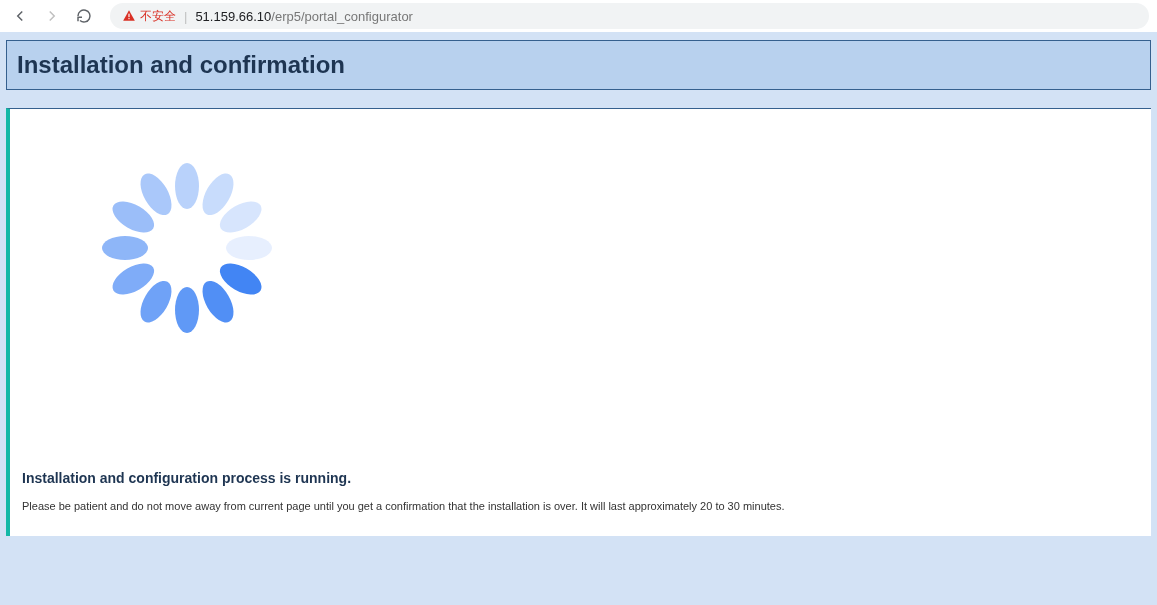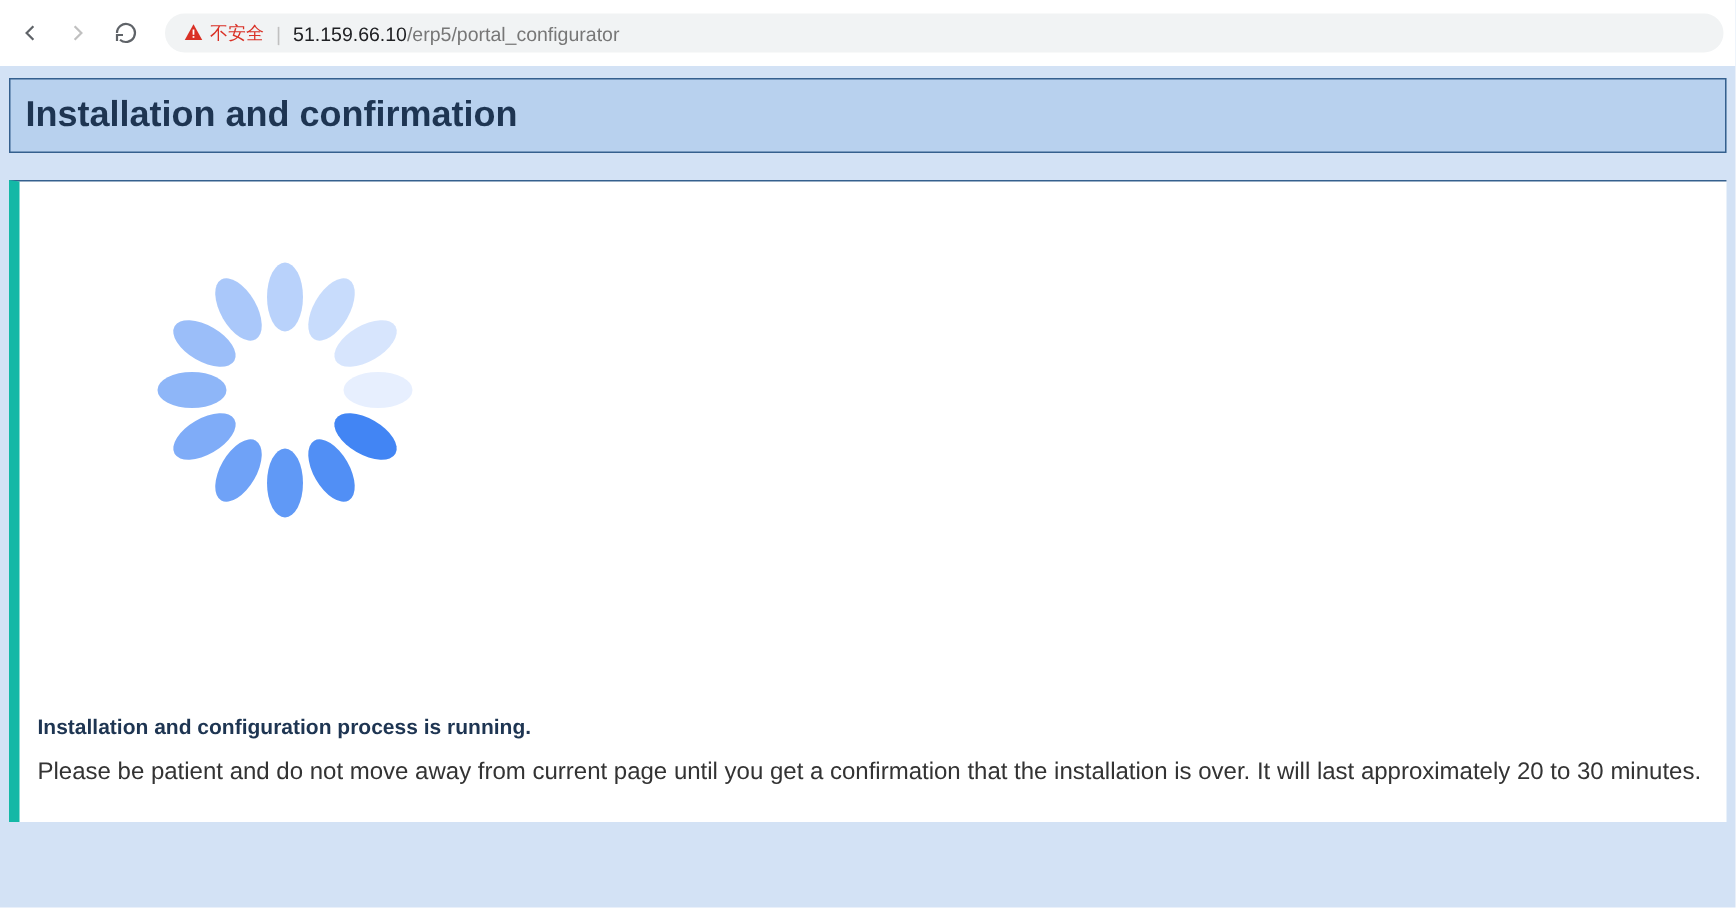--- a/index.html
+++ b/index.html
@@ -4,21 +4,21 @@
   <style>
     * { box-sizing: border-box; margin: 0; padding: 0; }
     body {
       font-family: Arial, Helvetica, sans-serif;
       background: #d3e2f5;
       width: 1157px;
       height: 605px;
       overflow: hidden;
     }
     .browser-bar {
-      height: 44px;
+      height: 32px;
       background: #fff;
       display: flex;
       align-items: center;
       padding: 0 8px;
       gap: 8px;
     }
     .nav-btn {
       width: 24px;
       height: 24px;
       display: flex;
@@ -61,21 +61,21 @@
       padding: 10px 10px;
     }
     .header-box h1 {
       font-size: 24px;
       font-weight: bold;
       color: #1e3552;
     }
     .content-box {
       margin-top: 18px;
       border-top: 1px solid #35608e;
-      border-left: 7px solid #14b8a6;
+      border-left: 4px solid #14b8a6;
       background: #fff;
       padding: 14px 12px 24px 12px;
       min-height: 428px;
       display: flex;
       flex-direction: column;
     }
     .spinner-area {
       flex: 1;
       display: flex;
       align-items: flex-start;
@@ -96,21 +96,21 @@
       border-radius: 50%;
       transform-origin: 50% 50%;
     }
     .status-line {
       font-size: 14px;
       font-weight: bold;
       color: #1e3552;
       margin-bottom: 14px;
     }
     .info-line {
-      font-size: 16px;
+      font-size: 11px;
       color: #333;
     }
   </style>
 </head>
 <body>
 
 <div class="browser-bar">
   <div class="nav-btn">
     <svg width="18" height="18" viewBox="0 0 24 24" fill="none" stroke="#5f6368" stroke-width="2">
         <path d="M15 18l-6-6 6-6"></path>

